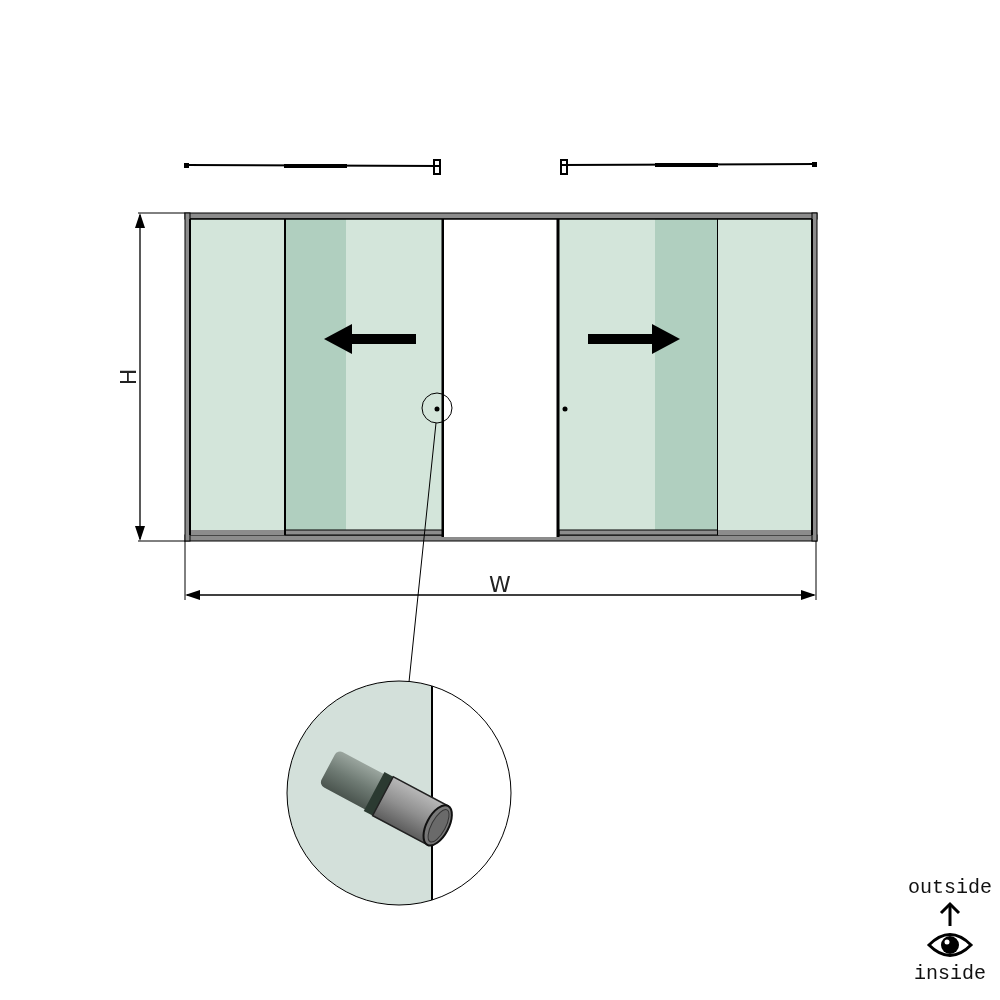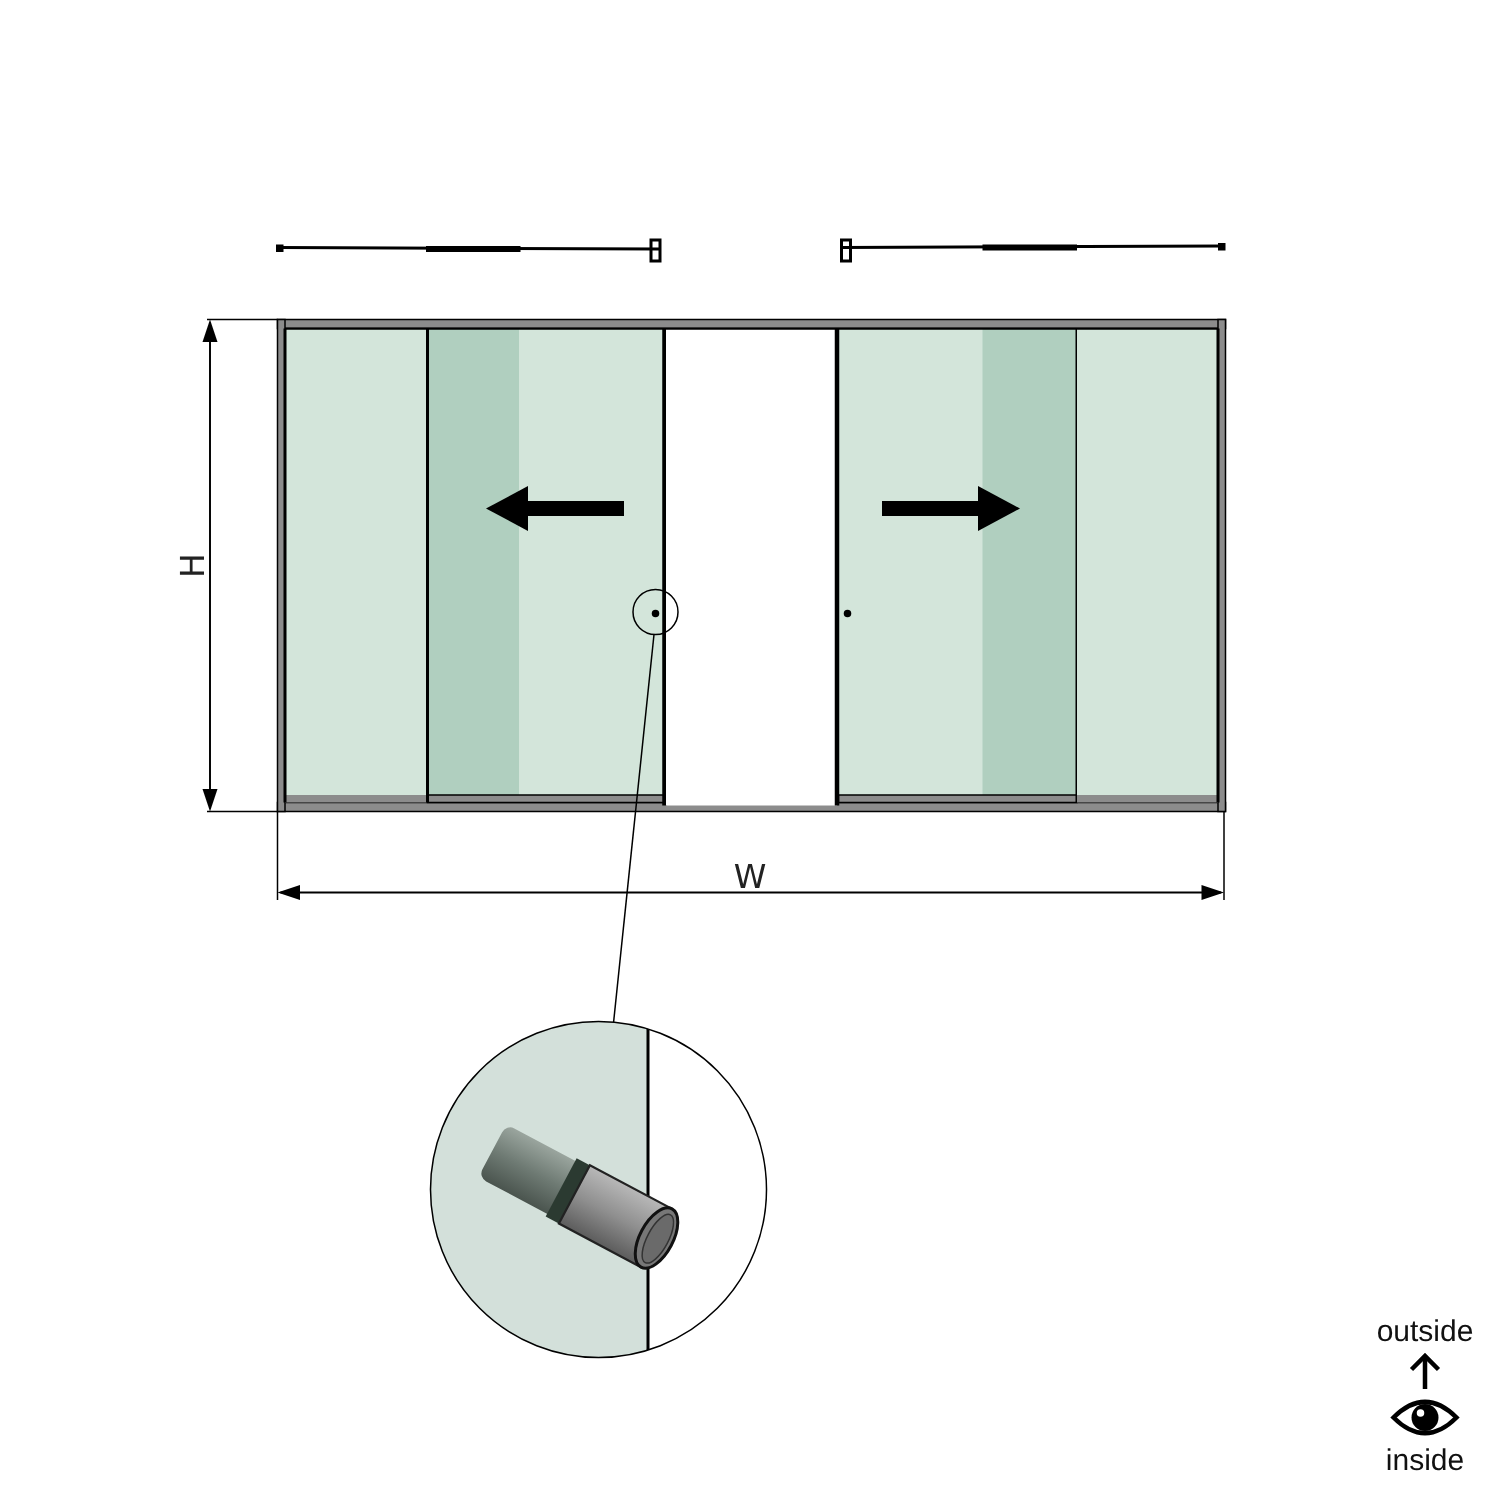--- a/index.html
+++ b/index.html
@@ -1,19 +1,19 @@
 <!DOCTYPE html>
 <html><head>
 <meta charset="utf-8">
 <style>
   html, body { margin: 0; padding: 0; background: #ffffff; }
   body { width: 1000px; height: 1000px; position: relative; overflow: hidden; font-family: "DejaVu Sans", sans-serif; }
   svg.drawing { position: absolute; left: 0; top: 0; }
   .legend { position: absolute; left: 900px; top: 876px; width: 100px; text-align: center; color: #111; }
-  .legend .lbl { font-family: Liberation Sans, sans-serif; font-size: 20px; line-height: 24px; display: block; }
+  .legend .lbl { font-family: Liberation Mono, monospace; font-size: 20px; line-height: 24px; display: block; }
   .legend .arrow { display: block; height: 28px; }
   .legend .eye { display: block; height: 34px; }
   .dimtext { font-family: "DejaVu Sans", sans-serif; font-size: 22px; fill: #222; }
 </style>
 </head>
 <body>
 
 <svg class="drawing" width="1000" height="1000" viewBox="0 0 1000 1000" xmlns="http://www.w3.org/2000/svg">
 
   <g>

